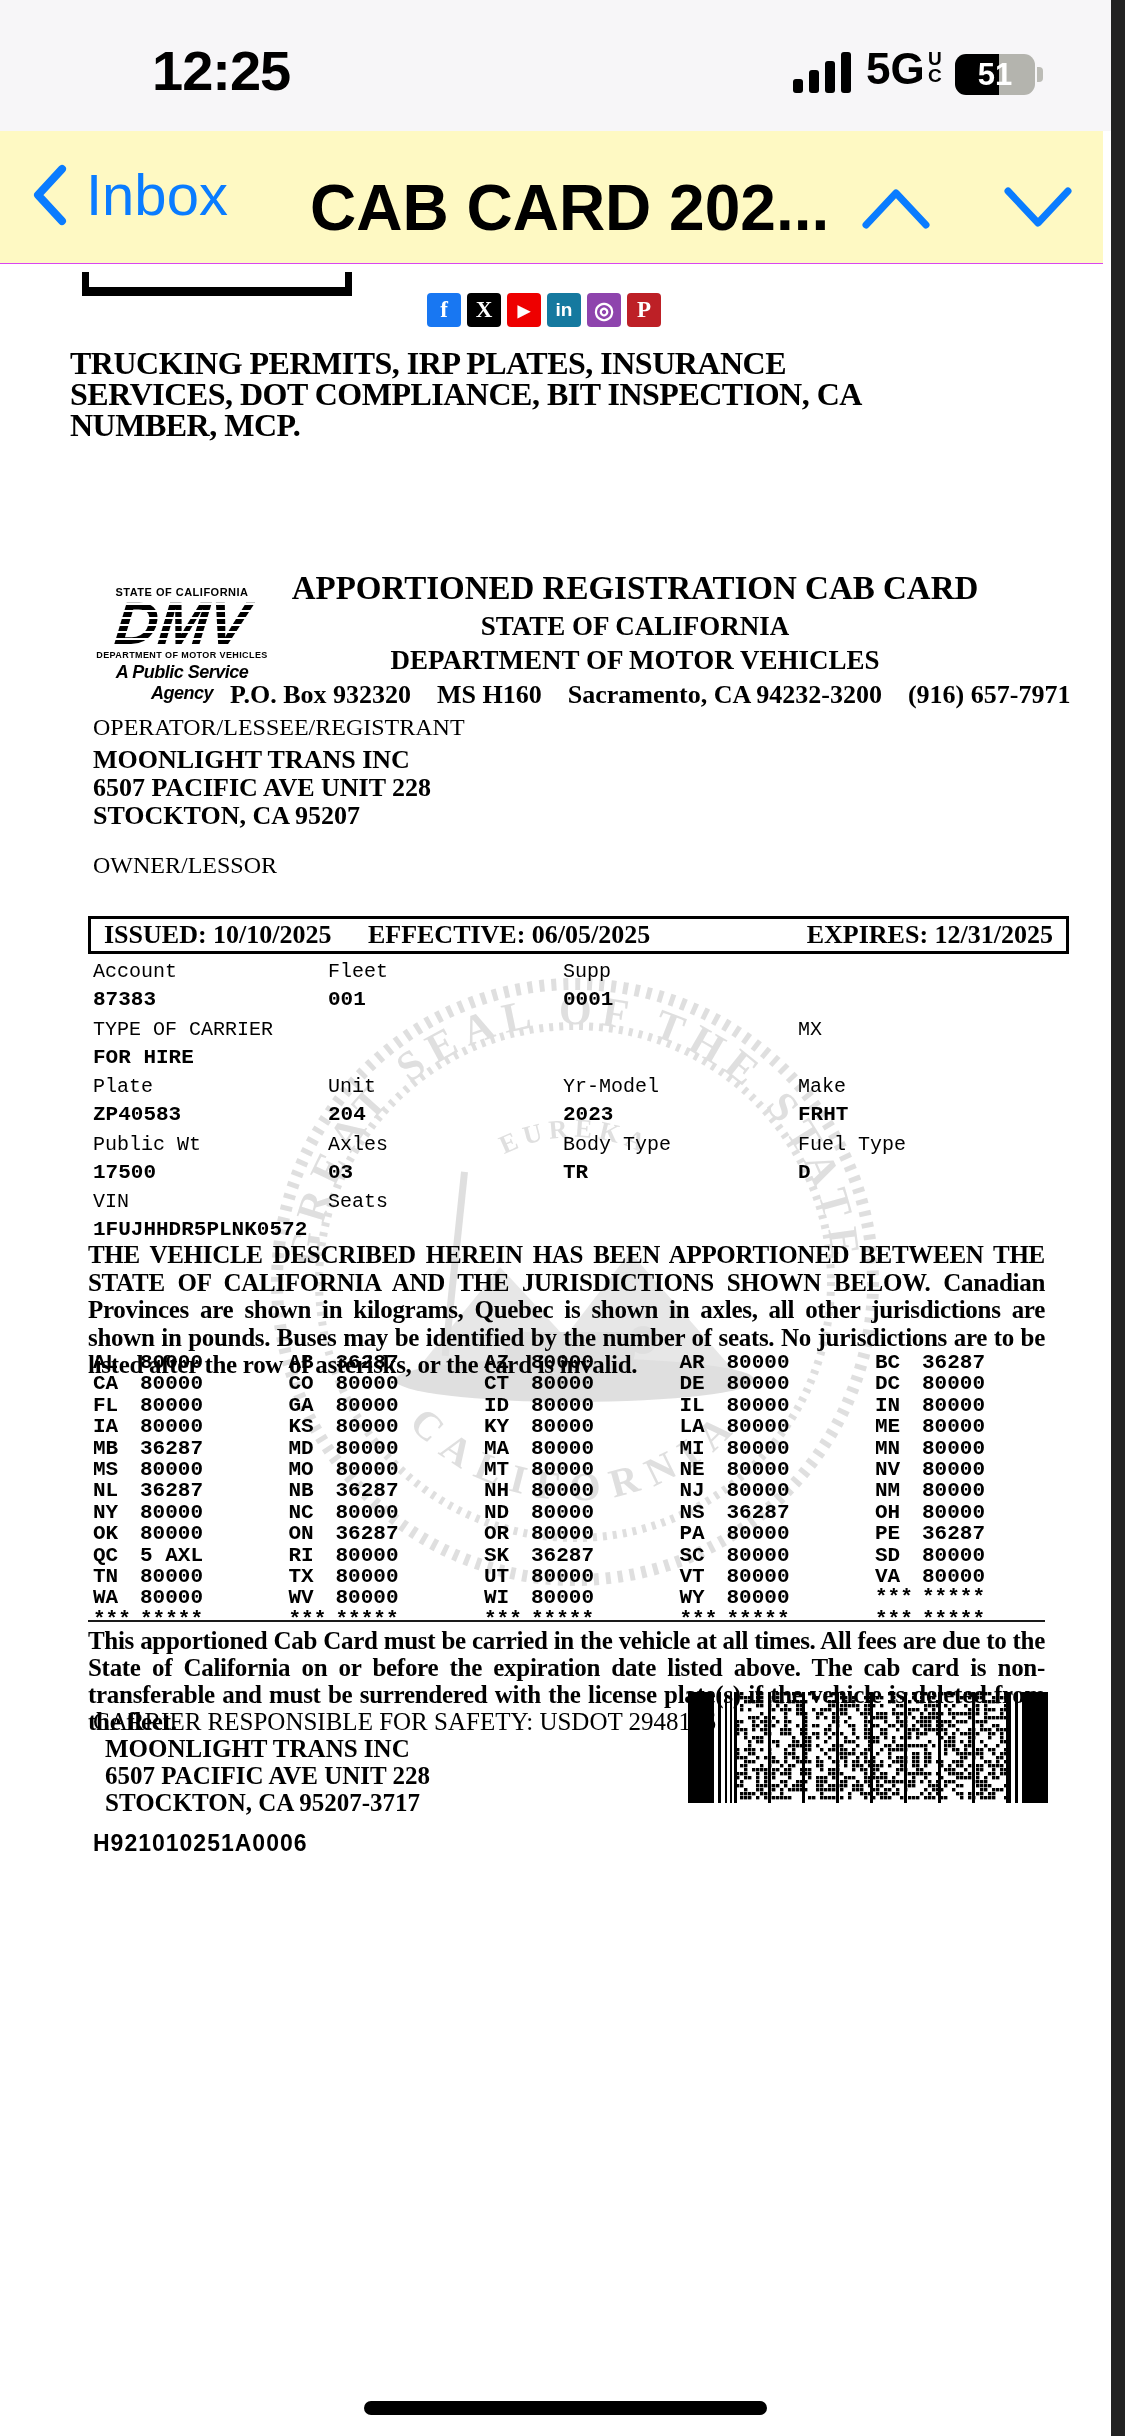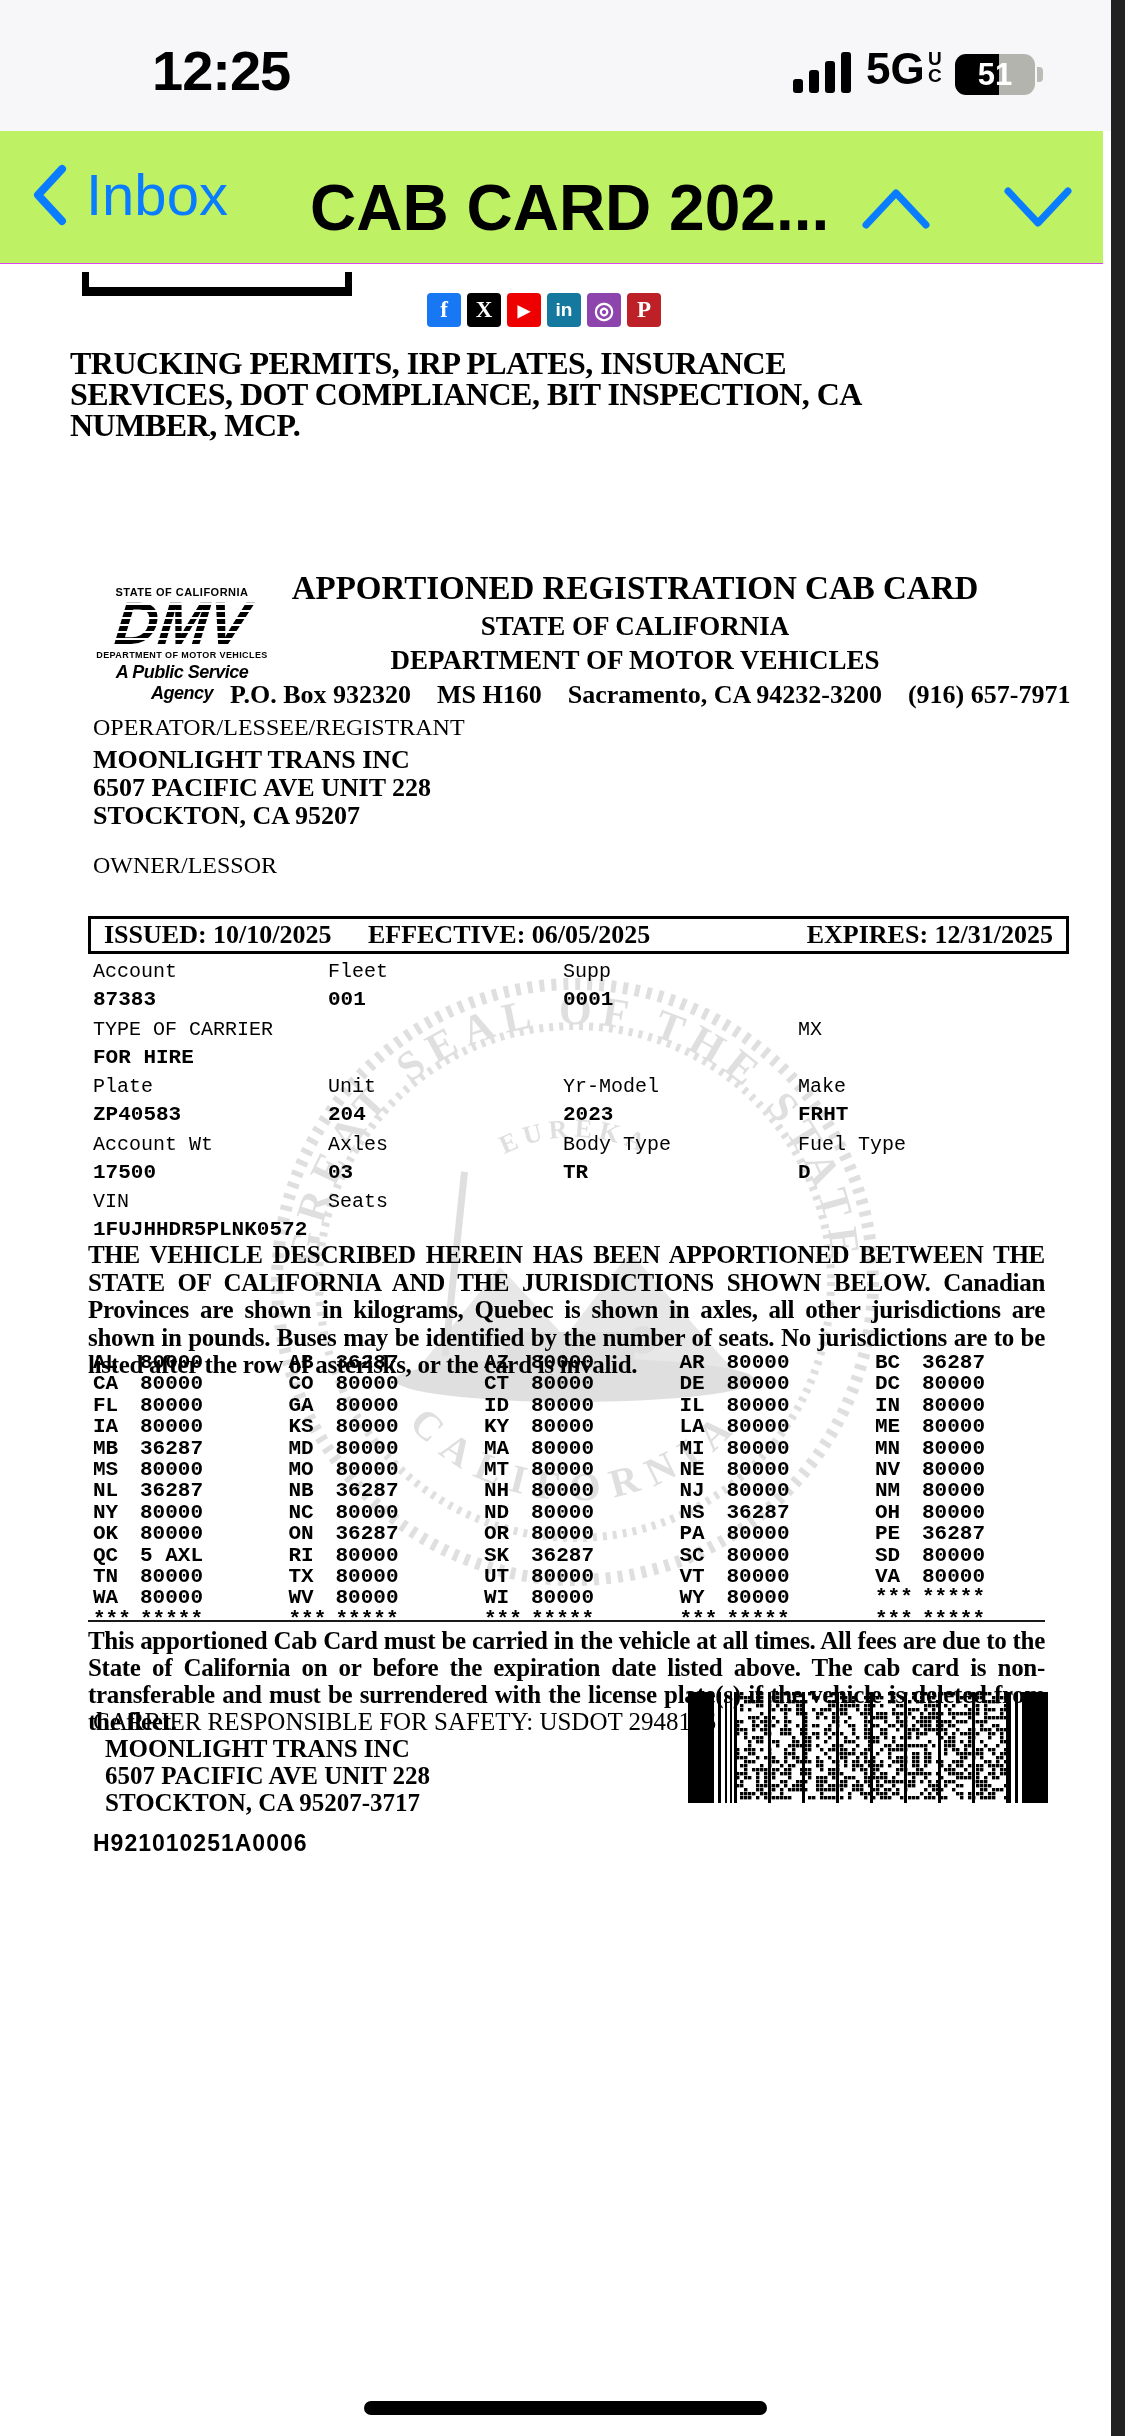--- a/index.html
+++ b/index.html
@@ -11,21 +11,21 @@
   #time{position:absolute;left:152px;top:38px;font-size:56px;font-weight:600;letter-spacing:-1px;}
   #signal{position:absolute;left:793px;top:52px;display:flex;align-items:flex-end;gap:6px;height:41px;}
   #signal i{display:block;width:10px;background:#000;border-radius:3px;}
   #net{position:absolute;left:866px;top:44px;font-size:44px;font-weight:600;}
   #netband{position:absolute;left:928px;top:50px;display:flex;flex-direction:column;font-size:19px;font-weight:700;line-height:17px;}
   #battery{position:absolute;left:955px;top:54px;width:80px;height:41px;border-radius:11px;
            display:flex;align-items:center;justify-content:center;color:#fff;font-size:31px;font-weight:700;}
   #battery::after{content:"";position:absolute;right:-8px;top:13px;width:6px;height:15px;background:#bcbcb6;border-radius:0 4px 4px 0;}
 
   
-  #navbar{position:absolute;top:131px;left:0;right:8px;height:132px;background:#bef264;border-bottom:3px solid #d946ef;}
+  #navbar{position:absolute;top:131px;left:0;right:8px;height:132px;background:#fef9c3;border-bottom:3px solid #d946ef;}
   #back-btn{position:absolute;left:28px;top:30px;display:flex;align-items:center;gap:14px;color:#0a7cff;cursor:pointer;}
   #back-label{font-size:58px;}
   #nav-title{position:absolute;left:310px;width:512px;top:40px;font-size:64px;font-weight:600;text-align:center;white-space:nowrap;}
   .nav-chev{position:absolute;top:52px;width:76px;height:50px;}
 
   
   #content{position:absolute;top:264px;left:0;width:1125px;height:1981px;background:#fff;}
   #logo-remnant{position:absolute;left:82px;top:8px;width:256px;height:15px;
                 border-left:7px solid #000;border-right:7px solid #000;border-bottom:9px solid #000;}
   #social-row{position:absolute;left:427px;top:29px;display:flex;gap:6px;}
@@ -245,21 +245,21 @@
             <div class="f-label">Yr-Model</div>
             <div class="f-value">2023</div>
           </div>
           <div>
             <div class="f-label">Make</div>
             <div class="f-value">FRHT</div>
           </div>
         </div>
         <div class="f-row">
           <div>
-            <div class="f-label">Account Wt</div>
+            <div class="f-label">Public Wt</div>
             <div class="f-value">17500</div>
           </div>
           <div>
             <div class="f-label">Axles</div>
             <div class="f-value">03</div>
           </div>
           <div>
             <div class="f-label">Body Type</div>
             <div class="f-value">TR</div>
           </div>

